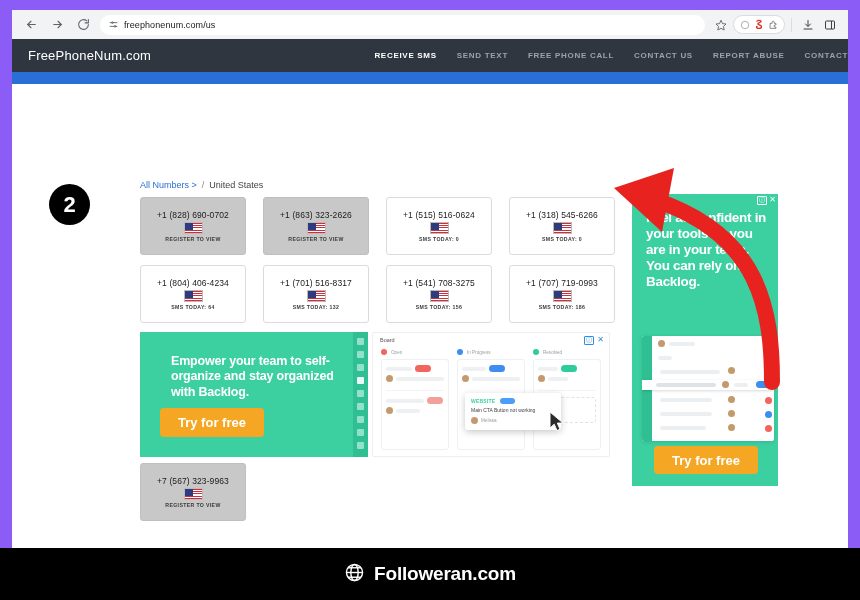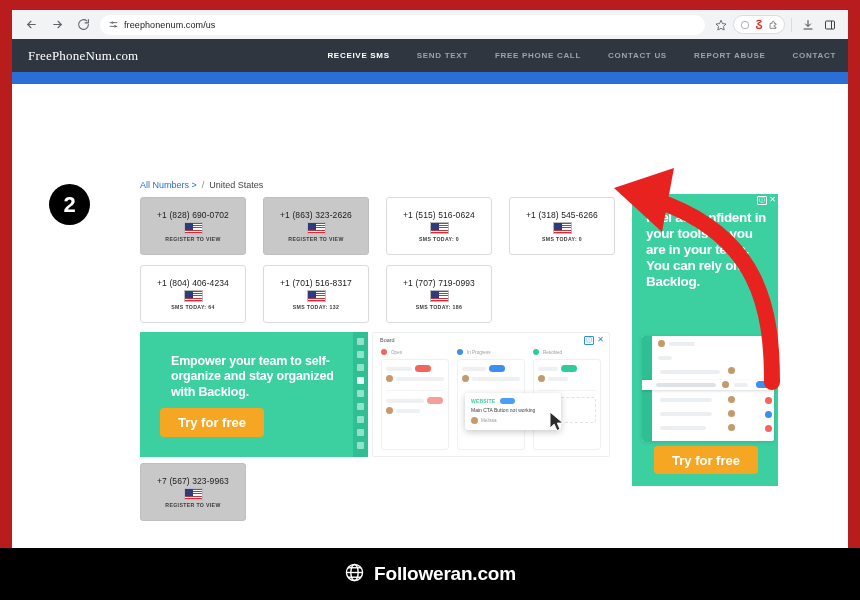--- a/index.html
+++ b/index.html
@@ -3,21 +3,21 @@
 <meta charset="utf-8">
 <style>
   * { box-sizing: border-box; margin: 0; padding: 0; }
   html, body {
     width: 860px; height: 600px;
     background: #000;
     font-family: "Liberation Sans", sans-serif;
     overflow: hidden;
   }
 
-  .screen { position: relative; width: 860px; height: 600px; background: #b91c1c; }
+  .screen { position: relative; width: 860px; height: 600px; background: #8b5cf6; }
 
   
   .browser {
     position: absolute; left: 12px; top: 10px;
     width: 836px; height: 538px;
     background: #ffffff;
     overflow: hidden;
   }
 
   
@@ -52,22 +52,22 @@
   .tb-sep { width:1px; height:14px; background:#dadce0; margin:0 4px; }
 
   
   .site { height: calc(100% - 29px); background: #fff; position: relative; overflow: hidden; }
 
   .site-header {
     height: 33px; background: #2f3640;
     display: flex; align-items: center; justify-content: space-between;
     padding: 0 0 0 16px;
   }
-  .brand { color: #ffffff; font-size: 13px; letter-spacing: .2px; font-family: Liberation Serif, serif; }
-  .nav { display: flex; align-items: center; gap: 27px; padding-right: 12px; }
+  .brand { color: #ffffff; font-size: 13px; letter-spacing: .2px; }
+  .nav { display: flex; align-items: center; gap: 20px; padding-right: 0; }
   .nav-item { color: #9aa3ad; font-size: 8px; font-weight: bold; letter-spacing: .7px; white-space: nowrap; }
   .nav-item.active { color: #ffffff; }
 
   .blue-bar { height: 12px; background: #2a6fd6; }
 
   .content { position: relative; height: calc(100% - 45px); background:#fff; }
 
   
   .step-badge {
     position: absolute; left: 37px; top: 100px;
@@ -356,20 +356,28 @@
                 </span>
               <span class="num-sub">SMS TODAY: 64</span>
             </div>
             <div class="num-card">
               <span class="num-phone">+1 (701) 516-8317</span>
               <span class="flag">
                   <span class="stripes"></span>
                   <span class="canton"></span>
                 </span>
               <span class="num-sub">SMS TODAY: 132</span>
+            </div>
+            <div class="num-card">
+              <span class="num-phone">+1 (541) 708-3275</span>
+              <span class="flag">
+                  <span class="stripes"></span>
+                  <span class="canton"></span>
+                </span>
+              <span class="num-sub">SMS TODAY: 156</span>
             </div>
             <div class="num-card">
               <span class="num-phone">+1 (707) 719-0993</span>
               <span class="flag">
                   <span class="stripes"></span>
                   <span class="canton"></span>
                 </span>
               <span class="num-sub">SMS TODAY: 186</span>
             </div>
           </div>

